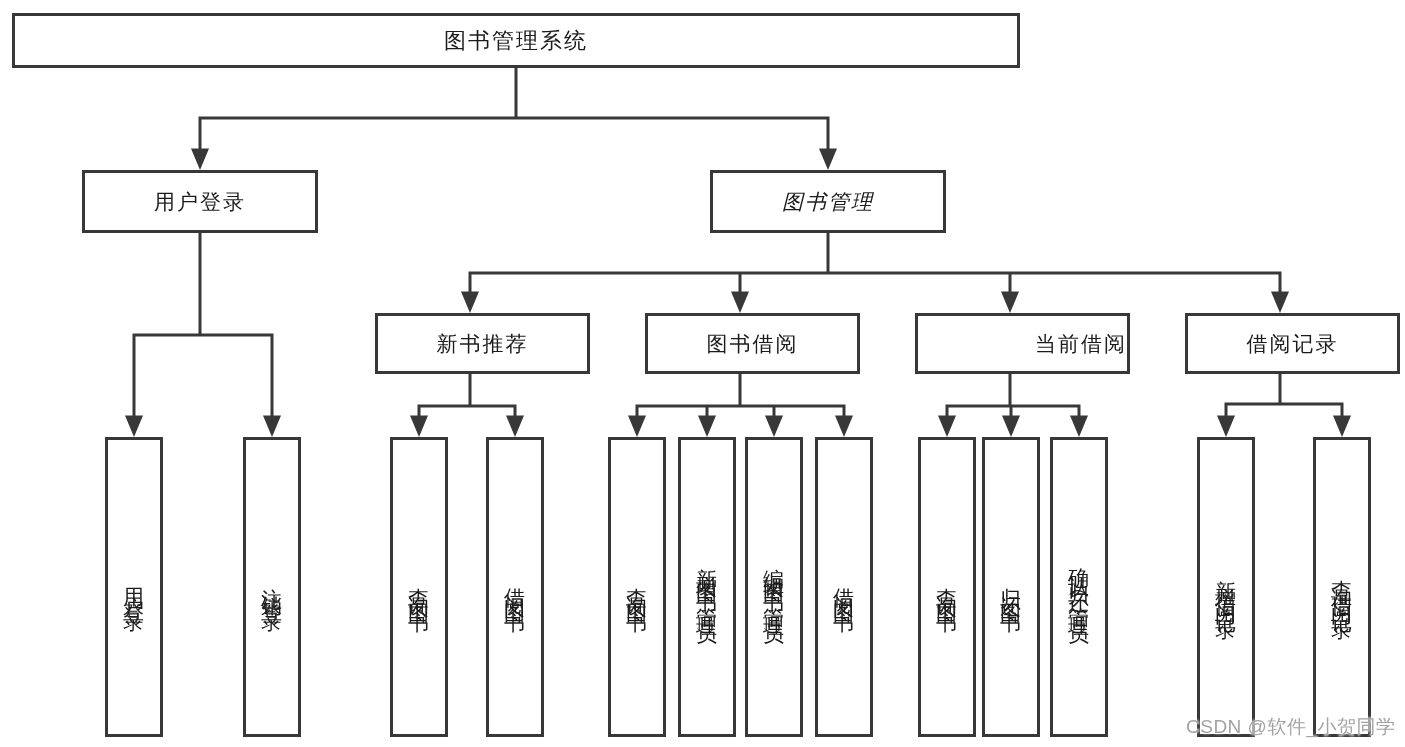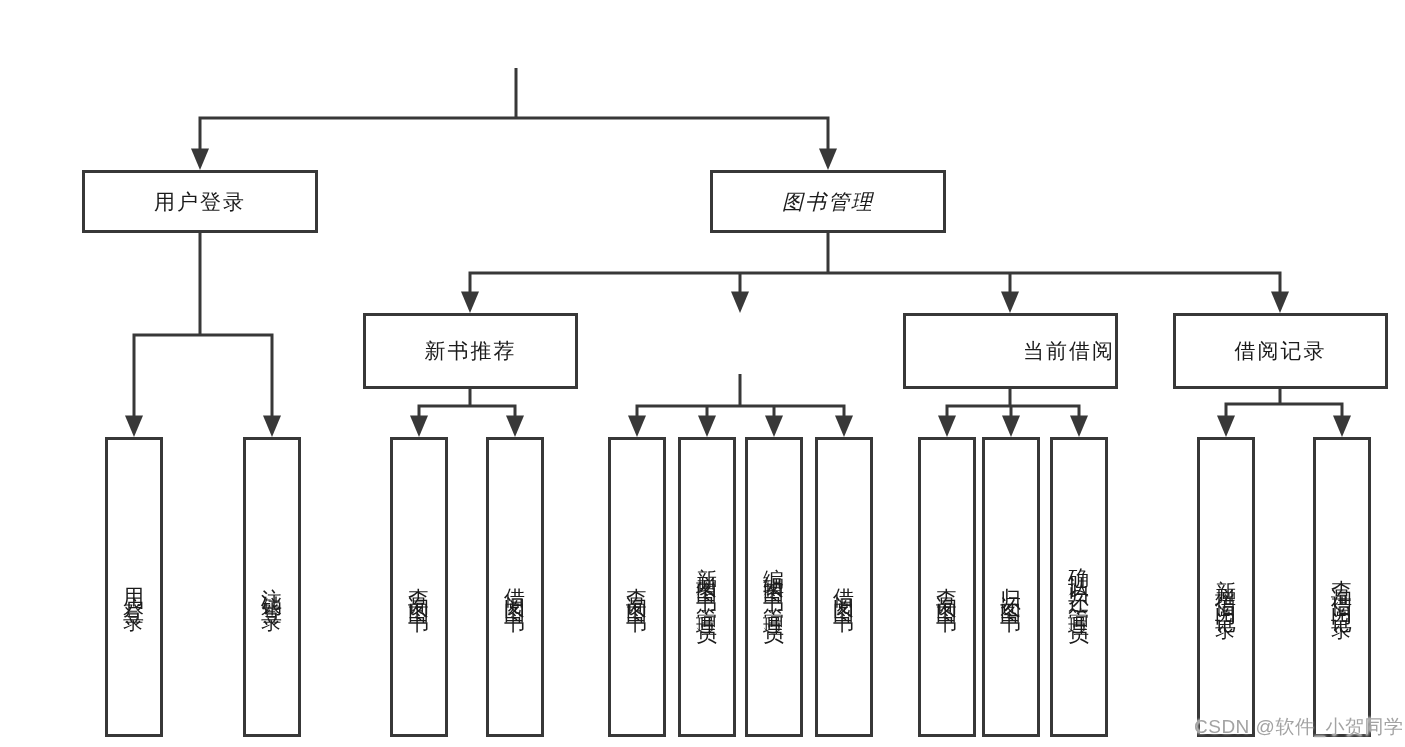--- a/index.html
+++ b/index.html
@@ -14,35 +14,34 @@
     position:absolute;background:#ffffff;border:3px solid #383838;
     display:flex;align-items:center;justify-content:center;
     box-sizing:border-box;z-index:2;
   }
   .node .lbl{
     font-size:21px;letter-spacing:2px;color:#1b1b1b;white-space:nowrap;
   }
   .root-box{left:12px;top:13px;width:1008px;height:55px;}
   .root-box .lbl{font-size:22px;}
   .l2-box{height:63px;width:236px;top:170px;}
-  .l3-box{height:76px;width:215px;top:313px;}
+  .l3-box{height:61px;width:215px;top:313px;margin-left:12px;}
   .leaf{
     position:absolute;top:437px;width:58px;height:300px;
     background:#ffffff;border:3px solid #383838;box-sizing:border-box;
     display:flex;align-items:center;justify-content:center;z-index:2;
   }
   .leaf .vlbl{
     writing-mode:vertical-rl;text-orientation:mixed;
     font-size:21px;letter-spacing:8px;color:#1b1b1b;line-height:1;
   }
   .watermark{
     position:absolute;left:1186px;top:714px;z-index:3;
     font-size:19px;color:#a3a3a3;letter-spacing:0.5px;white-space:nowrap;
     text-shadow:0 0 3px #ffffff,0 0 3px #ffffff;
-    margin-left:8px;
   }
 </style>
 </head>
 <body>
 
 <div class="stage">
 
   <svg class="wires" width="1405" height="747" viewBox="0 0 1405 747">
 
     <g stroke="#383838" stroke-width="3" fill="none">
@@ -78,30 +77,36 @@
       <path d="M774,437 l-9,-21.5 h18 z"></path>
       <path d="M844,437 l-9,-21.5 h18 z"></path>
       <path d="M947,437 l-9,-21.5 h18 z"></path>
       <path d="M1011,437 l-9,-21.5 h18 z"></path>
       <path d="M1079,437 l-9,-21.5 h18 z"></path>
       <path d="M1226,437 l-9,-21.5 h18 z"></path>
       <path d="M1342,437 l-9,-21.5 h18 z"></path>
     </g>
   </svg>
 
+  <div class="node root-box">
+    <span class="lbl">图书管理系统</span>
+  </div>
 
   <div class="node l2-box" style="left:82px;">
     <span class="lbl">用户登录</span>
   </div>
   <div class="node l2-box" style="left:710px;font-style:italic;">
     <span class="lbl">图书管理</span>
   </div>
 
   <div class="node l3-box" style="left:363px;">
     <span class="lbl">新书推荐</span>
+  </div>
+  <div class="node l3-box" style="left:633px;">
+    <span class="lbl">图书借阅</span>
   </div>
   <div class="node l3-box" style="left:903px;justify-content:flex-end;">
     <span class="lbl">当前借阅</span>
   </div>
   <div class="node l3-box" style="left:1173px;">
     <span class="lbl">借阅记录</span>
   </div>
 
   <div class="leaf" style="left:105px;">
     <span class="vlbl">用户登录</span>

